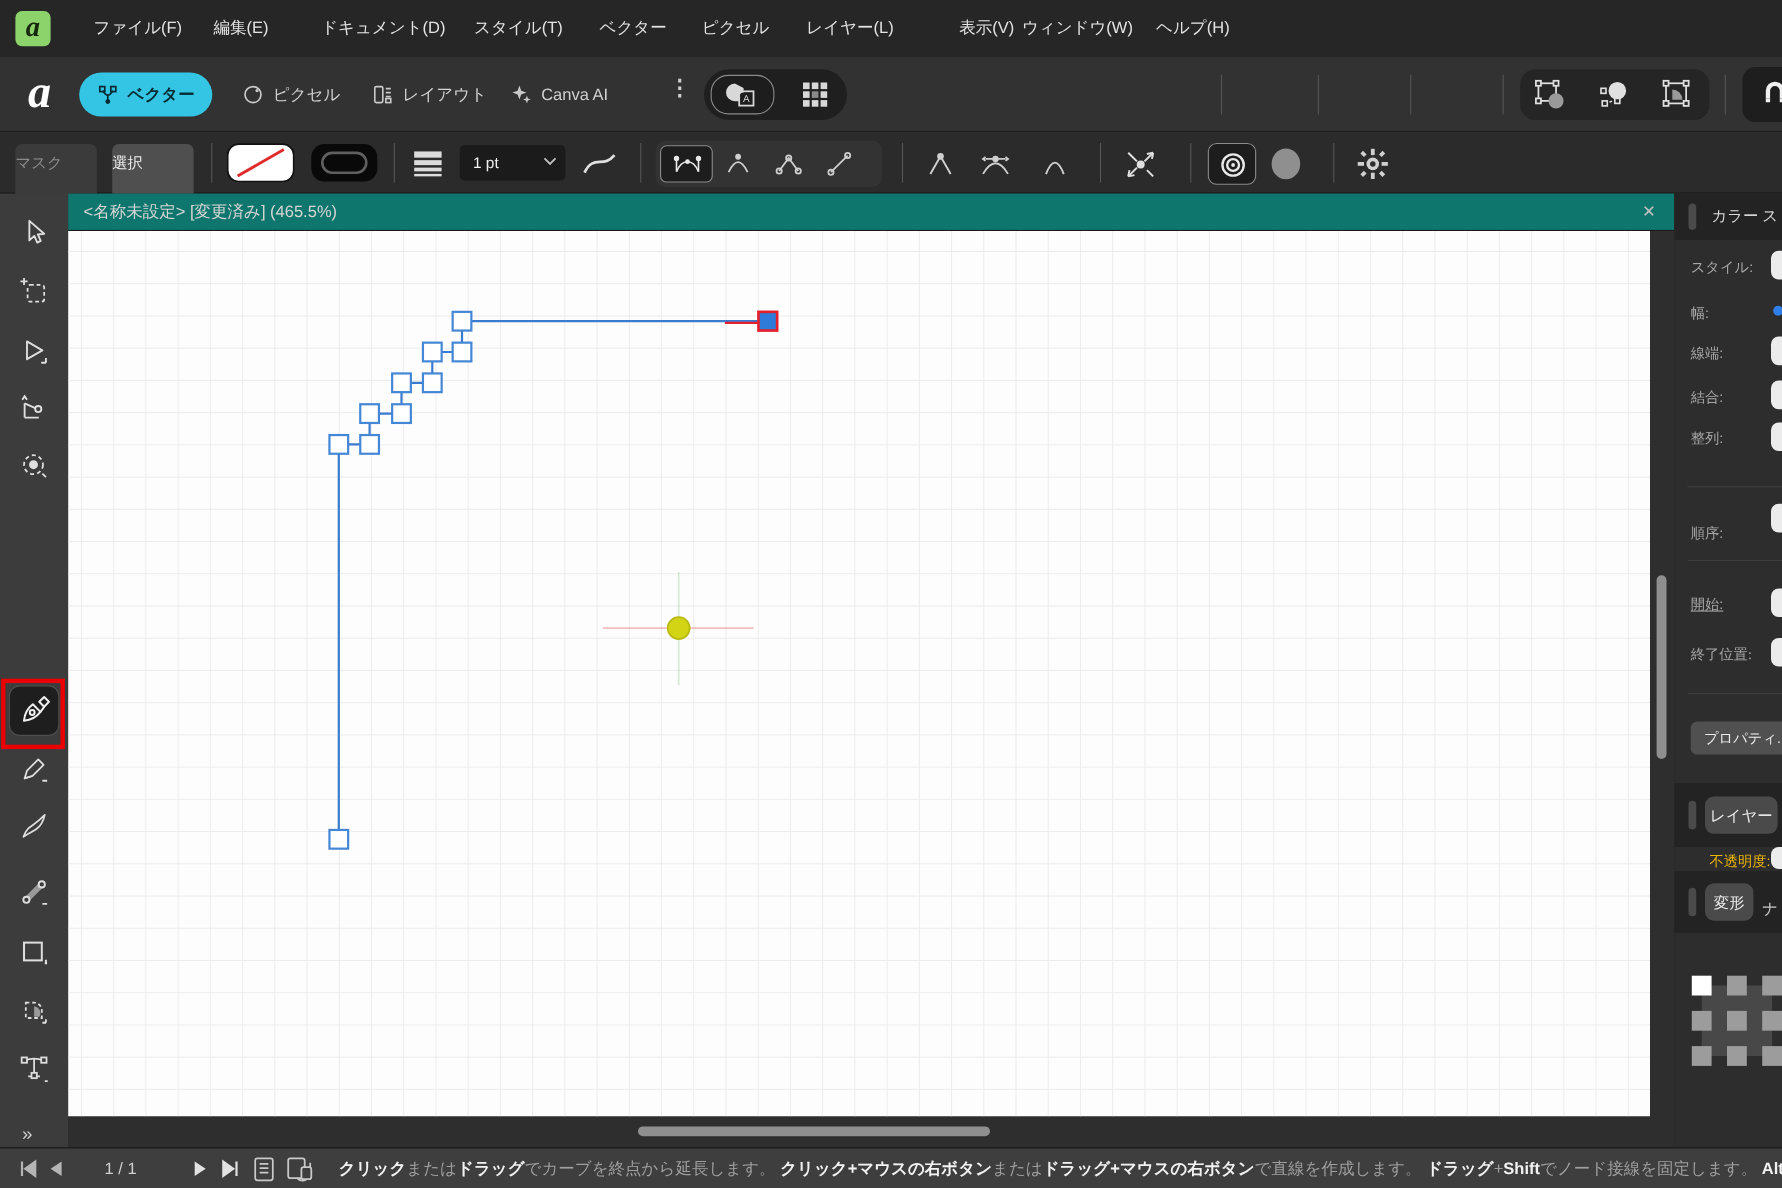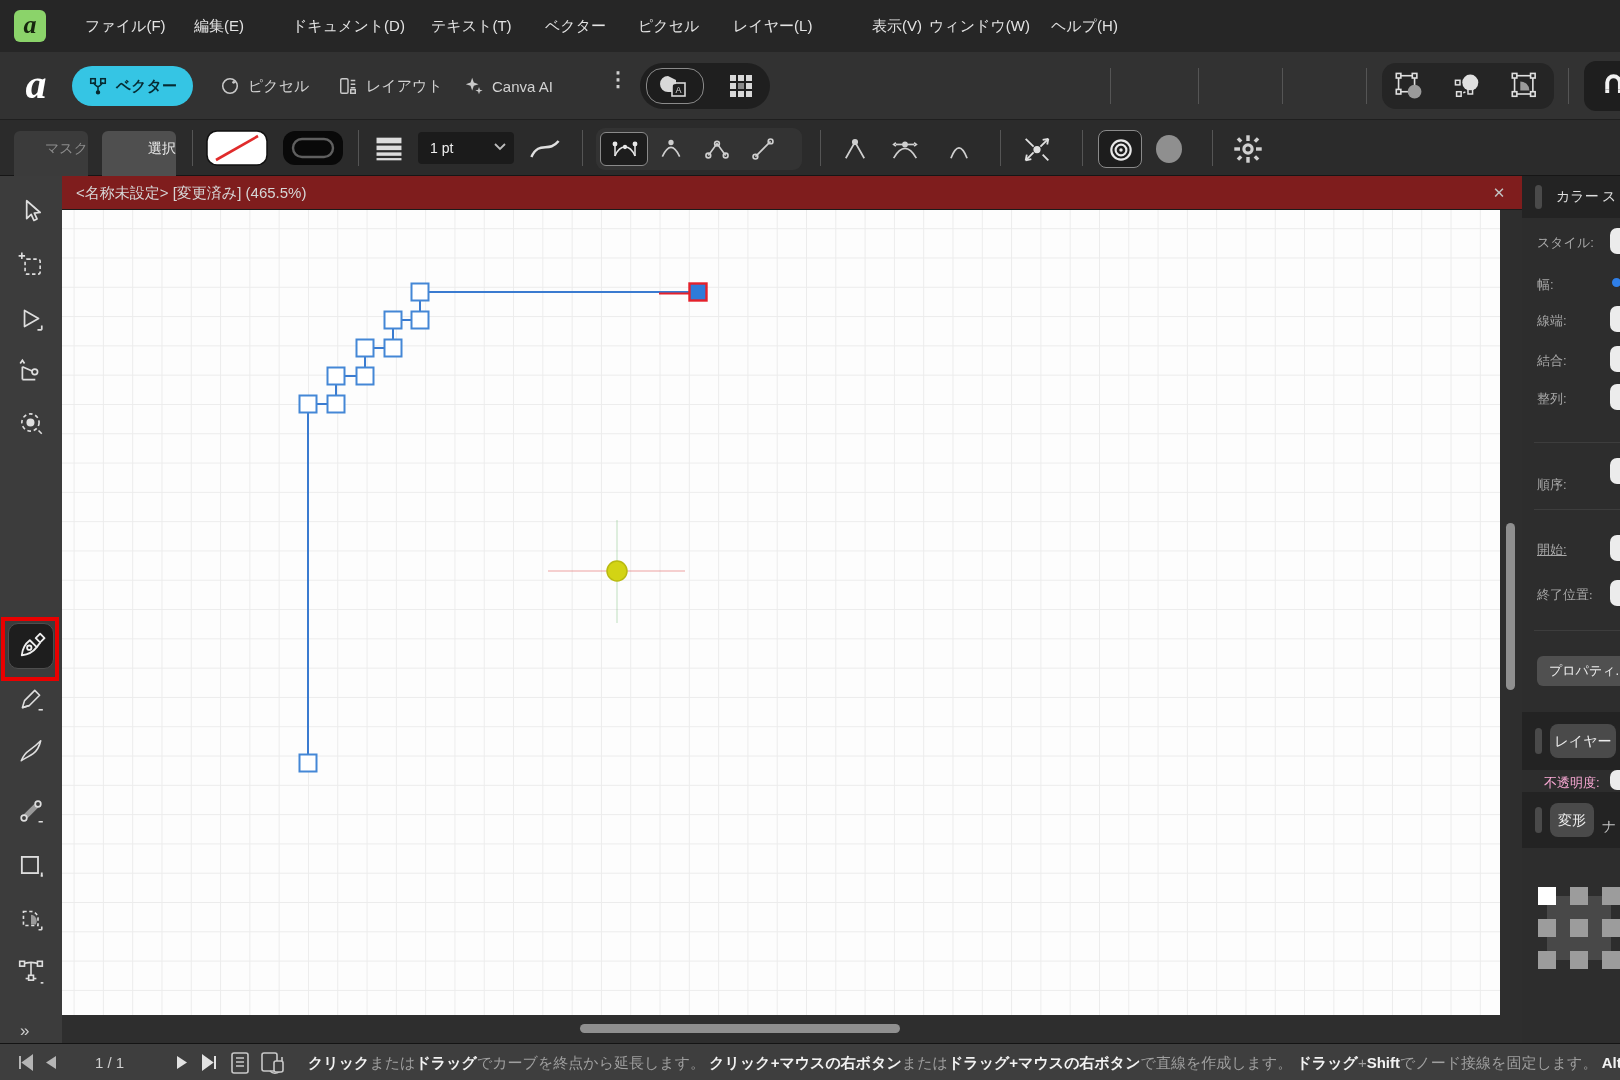--- a/index.html
+++ b/index.html
@@ -26,37 +26,37 @@
   .pill.active { background:#35c5e4; color:#062a31; font-weight:bold; }
   .vsep { position:absolute; top:68px; width:1px; height:36px; background:#555; }
   .vsep2 { top:16px; }
   .tbicon { position:absolute; top:71px; }
   .dim { opacity:.35; }
 
   
   .contextbar { position:absolute; left:0; top:119px; width:1620px; height:57px; background:#2b2b2b;
     border-top:1px solid #1f1f1f; border-bottom:1px solid #161616; }
   .ctxbtn { position:absolute; top:11px; height:51px; border-radius:6px; background:#3b3b3b;
-    color:#8c8c8c; font-size:14px; text-align:right; }
+    color:#8c8c8c; font-size:14px; text-align:left; }
   .ctxbtn.en { background:#4f4f4f; color:#ececec; }
   .swatch { position:absolute; top:10px; width:62px; height:36px; border-radius:10px; }
   .dd { position:absolute; top:12px; background:#1b1b1b; border-radius:4px; color:#f0f0f0;
     font-size:14px; display:flex; align-items:center; }
   .grp { position:absolute; top:8px; height:42px; background:#333; border-radius:9px; }
   .selbox { position:absolute; background:#1d1d1d; border:1px solid #8a8a8a; border-radius:6px; }
 
   
   .main { position:absolute; left:0; top:176px; width:1620px; height:867px; }
   .tools { position:absolute; left:0; top:0; width:62px; height:867px; background:#3c3c3c; }
   .tool { position:absolute; left:8px; width:46px; height:46px; display:flex; align-items:center;
     justify-content:center; }
   .tool.sel { background:#1e1e1e; border-radius:10px; border:1px solid #4e4e4e; }
   .redbox { position:absolute; left:1px; top:441px; width:58px; height:64px; border:4px solid #ea0000; }
   .docarea { position:absolute; left:62px; top:0; width:1460px; height:867px; background:#2e2e2e; }
-  .tabbar { position:absolute; left:0; top:0; width:1460px; height:34px; background:#7f1d1d;
+  .tabbar { position:absolute; left:0; top:0; width:1460px; height:34px; background:#0f766e;
     border-bottom:1px solid #1b1b1b; }
   .tabtitle { position:absolute; left:14px; top:0; height:34px; line-height:34px; color:#d6d6d6;
     font-size:15px; }
   .tabclose { position:absolute; left:1422px; top:0; width:30px; height:34px; line-height:34px;
     text-align:center; color:#c2c2c2; font-size:15px; }
   .canvas { position:absolute; left:0; top:34px; width:1438px; height:805px; background:#fdfdfd;
     background-image:linear-gradient(#ececec 1px, transparent 1px),
                      linear-gradient(90deg,#ececec 1px, transparent 1px);
     background-size:29.3px 29.3px; background-position:11.6px 18.2px; overflow:hidden; }
   .thumb { position:absolute; background:#8f8f8f; border-radius:5px; }
@@ -87,21 +87,21 @@
 <body>
 
 <div class="app">
 
   <div class="menubar">
     <div class="logo">a</div>
     <div id="menu-items">
         <span class="menuitem" style="left: 75px;">ファイル(F)</span>
         <span class="menuitem" style="left: 184px;">編集(E)</span>
         <span class="menuitem" style="left: 282px;">ドキュメント(D)</span>
-        <span class="menuitem" style="left: 421px;">テキスト(T)</span>
+        <span class="menuitem" style="left: 421px;">スタイル(T)</span>
         <span class="menuitem" style="left: 535px;">ベクター</span>
         <span class="menuitem" style="left: 628px;">ピクセル</span>
         <span class="menuitem" style="left: 723px;">レイヤー(L)</span>
         <span class="menuitem" style="left: 862px;">表示(V)</span>
         <span class="menuitem" style="left: 919px;">ウィンドウ(W)</span>
         <span class="menuitem" style="left: 1041px;">ヘルプ(H)</span>
       </div>
   </div>
 
   <div class="toolbar">
@@ -551,21 +551,21 @@
       <div class="stub" style="top:359px;"></div>
       <span class="plabel" style="top:410px;font-family:Liberation Serif, serif;">終了位置:</span>
       <div class="stub" style="top:404px;"></div>
       <div class="pdiv" style="top:454px;"></div>
       <div class="ppill" style="left:15px;top:480px;width:100px;height:30px;line-height:30px;font-size:13px;background:#505050;border-radius:6px;text-align:left;padding-left:12px;">プロパティ...</div>
 
       <div class="phead" style="top:536px;height:58px;">
         <div class="handle" style="top:16px;height:26px;"></div>
         <div class="ppill" style="left:28px;top:12px;width:66px;height:34px;line-height:34px;">レイヤー</div>
       </div>
-      <span class="plabel" style="left:22px;top:598px;color:#f9a8d4;">不透明度:</span>
+      <span class="plabel" style="left:32px;top:598px;color:#eab308;">不透明度:</span>
       <div class="stub" style="top:594px;height:20px;"></div>
 
       <div class="phead" style="top:616px;height:56px;">
         <div class="handle" style="top:15px;height:26px;"></div>
         <div class="ppill" style="left:28px;top:11px;width:44px;height:34px;line-height:34px;">変形</div>
         <span class="ptab" style="left:80px;top:26px;color:#c4c4c4;">ナ</span>
       </div>
       <div id="anchor-widget" class="abs" style="left:0;top:672px;width:98px;height:195px;">
         <div class="abs" style="left:25px;top:48px;width:64px;height:64px;background:#484848;border-radius:8px;"></div>
       <div style="position: absolute; width: 18px; height: 18px; left: 16px; top: 39px; background: rgb(255, 255, 255);"></div>

